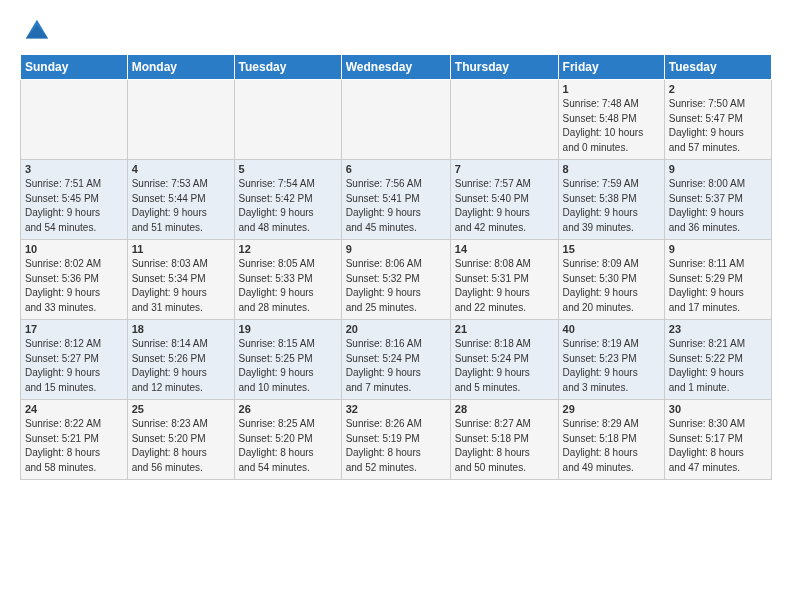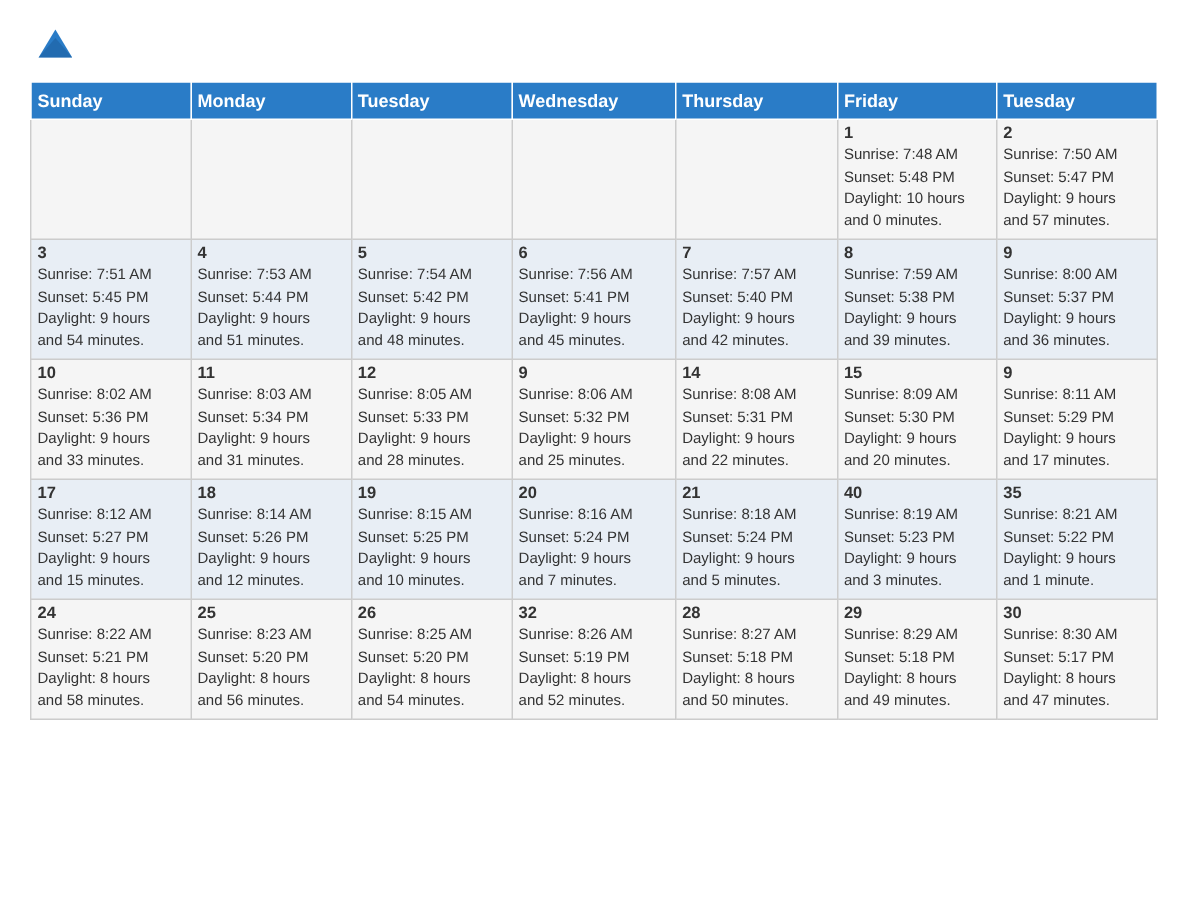--- a/index.html
+++ b/index.html
@@ -223,21 +223,21 @@
           </td>
           <td>
             <span class="day-num">21</span>
             <div class="day-info">Sunrise: 8:18 AM<br>Sunset: 5:24 PM<br>Daylight: 9 hours<br>and 5 minutes.</div>
           </td>
           <td>
             <span class="day-num">40</span>
             <div class="day-info">Sunrise: 8:19 AM<br>Sunset: 5:23 PM<br>Daylight: 9 hours<br>and 3 minutes.</div>
           </td>
           <td>
-            <span class="day-num">35</span>
+            <span class="day-num">23</span>
             <div class="day-info">Sunrise: 8:21 AM<br>Sunset: 5:22 PM<br>Daylight: 9 hours<br>and 1 minute.</div>
           </td>
         </tr>
         <tr>
           <td>
             <span class="day-num">24</span>
             <div class="day-info">Sunrise: 8:22 AM<br>Sunset: 5:21 PM<br>Daylight: 8 hours<br>and 58 minutes.</div>
           </td>
           <td>
             <span class="day-num">25</span>

